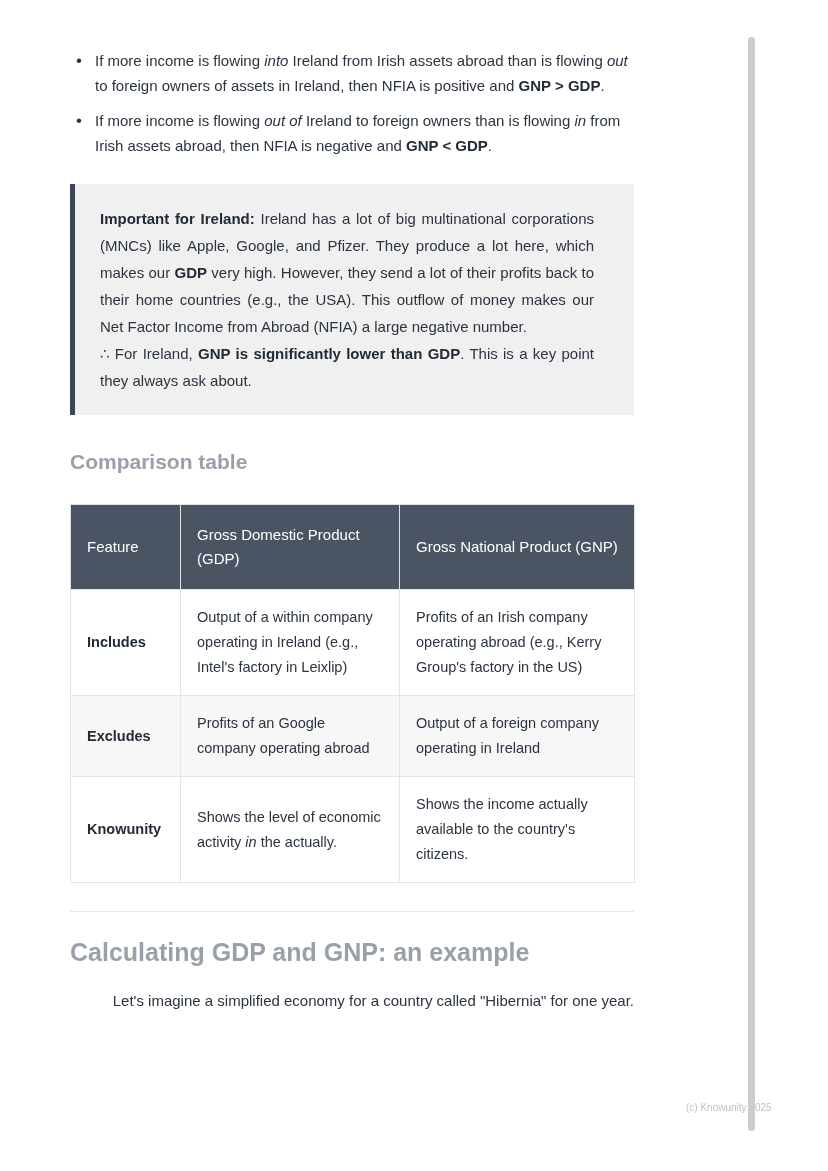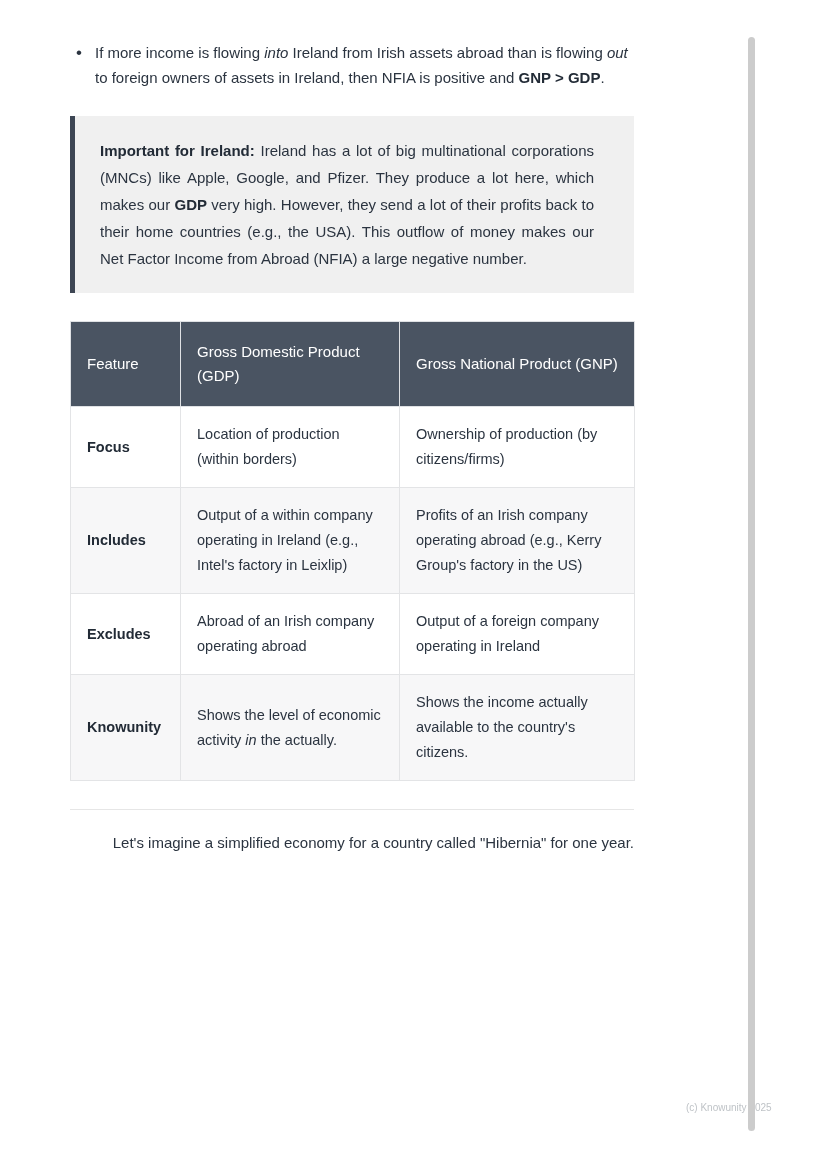--- a/index.html
+++ b/index.html
@@ -7,21 +7,21 @@
   body {
     position: relative;
     background: #ffffff;
     font-family: "Liberation Sans", sans-serif;
     color: #2b3440;
     overflow: hidden;
   }
   .content {
     position: absolute;
     left: 70px;
-    top: 40px;
+    top: 48px;
     width: 564px;
   }
   
   ul.bullets { list-style: none; }
   ul.bullets li {
     position: relative;
     padding-left: 25px;
     font-size: 15px;
     line-height: 25px;
     margin-bottom: 10px;
@@ -129,69 +129,72 @@
 </style>
 </head>
 <body>
 
 <div class="content">
 
   <ul class="bullets">
     <li>
       <span>If more income is flowing </span><em>into</em><span> Ireland from Irish assets abroad than is flowing </span><em>out</em><span> to foreign owners of assets in Ireland, then NFIA is positive and </span><strong>GNP &gt; GDP</strong><span>.</span>
     </li>
+    <li>
+      <span>If more income is flowing </span><em>out of</em><span> Ireland to foreign owners than is flowing </span><em>in</em><span> from Irish assets abroad, then NFIA is negative and </span><strong>GNP &lt; GDP</strong><span>.</span>
+    </li>
   </ul>
 
   <div class="callout">
     <p>
       <strong>Important for Ireland:</strong><span> Ireland has a lot of big multinational corporations (MNCs) like Apple, Google, and Pfizer. They produce a lot here, which makes our </span><strong>GDP</strong><span> very high. However, they send a lot of their profits back to their home countries (e.g., the USA). This outflow of money makes our Net Factor Income from Abroad (NFIA) a large negative number.</span>
     </p>
+    <p>
+      <span>∴ For Ireland, </span><strong>GNP is significantly lower than GDP</strong><span>. This is a key point they always ask about.</span>
+    </p>
   </div>
 
+  <h3 class="section-heading">Comparison table</h3>
 
   <table class="comparison">
     <colgroup>
       <col class="c1">
         <col class="c2">
         <col class="c3">
     </colgroup>
     <thead>
       <tr>
         <th>Feature</th>
         <th>Gross Domestic Product (GDP)</th>
         <th>Gross National Product (GNP)</th>
       </tr>
     </thead>
     <tbody>
       <tr>
-        <td class="feature">Focus</td>
-        <td>Location of production (within borders)</td>
-        <td>Ownership of production (by citizens/firms)</td>
-      </tr>
-      <tr>
         <td class="feature">Includes</td>
         <td>Output of a within company operating in Ireland (e.g., Intel's factory in Leixlip)</td>
         <td>Profits of an Irish company operating abroad (e.g., Kerry Group's factory in the US)</td>
       </tr>
       <tr>
         <td class="feature">Excludes</td>
-        <td>Abroad of an Irish company operating abroad</td>
+        <td>Profits of an Google company operating abroad</td>
         <td>Output of a foreign company operating in Ireland</td>
       </tr>
       <tr>
         <td class="feature">Knowunity</td>
         <td>
           <span>Shows the level of economic activity </span><em>in</em><span> the actually.</span>
         </td>
         <td>Shows the income actually available to the country's citizens.</td>
       </tr>
     </tbody>
   </table>
 
   <hr class="divider">
 
+  <h2 class="section-heading">Calculating GDP and GNP: an example</h2>
 
   <p class="intro">Let's imagine a simplified economy for a country called "Hibernia" for one year.</p>
 
 </div>
 
 <div class="watermark">(c) Knowunity 2025</div>
 <div class="scrollbar-thumb"></div>
 
 </body></html>

